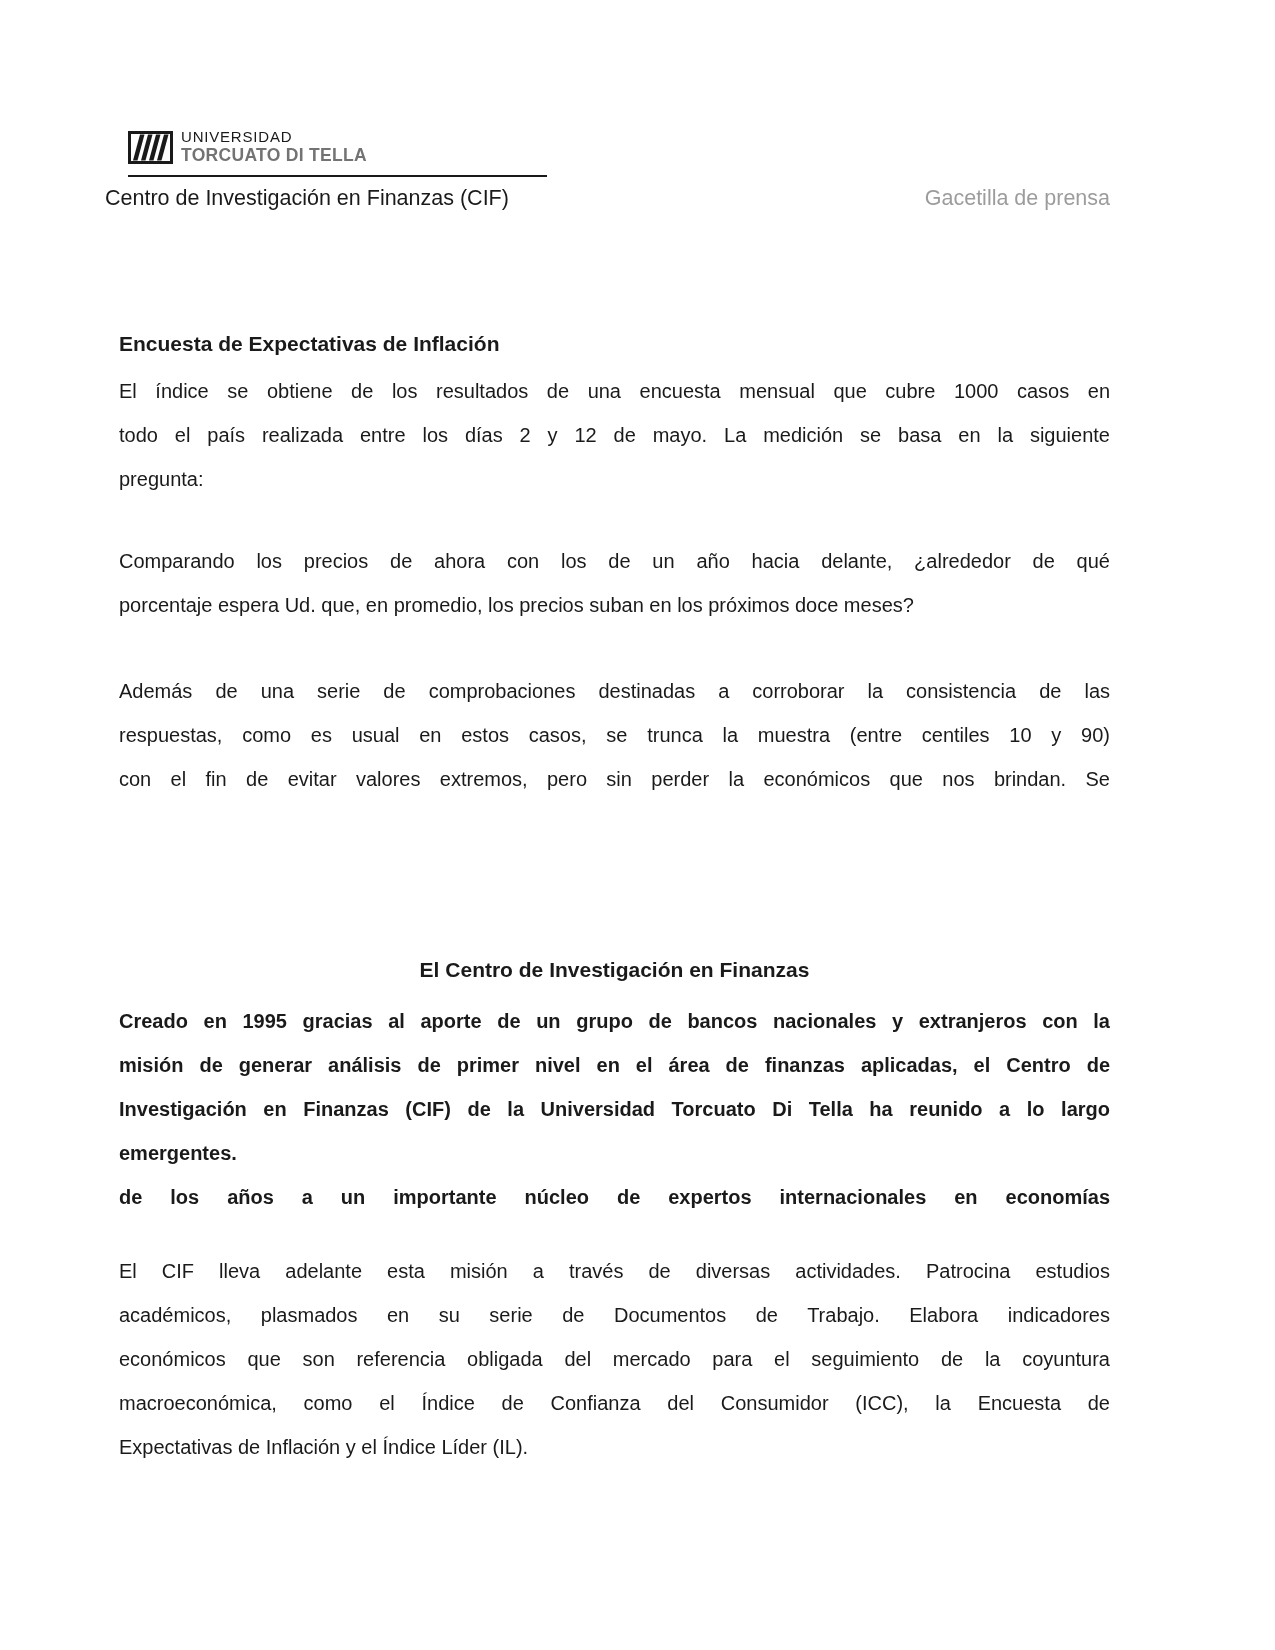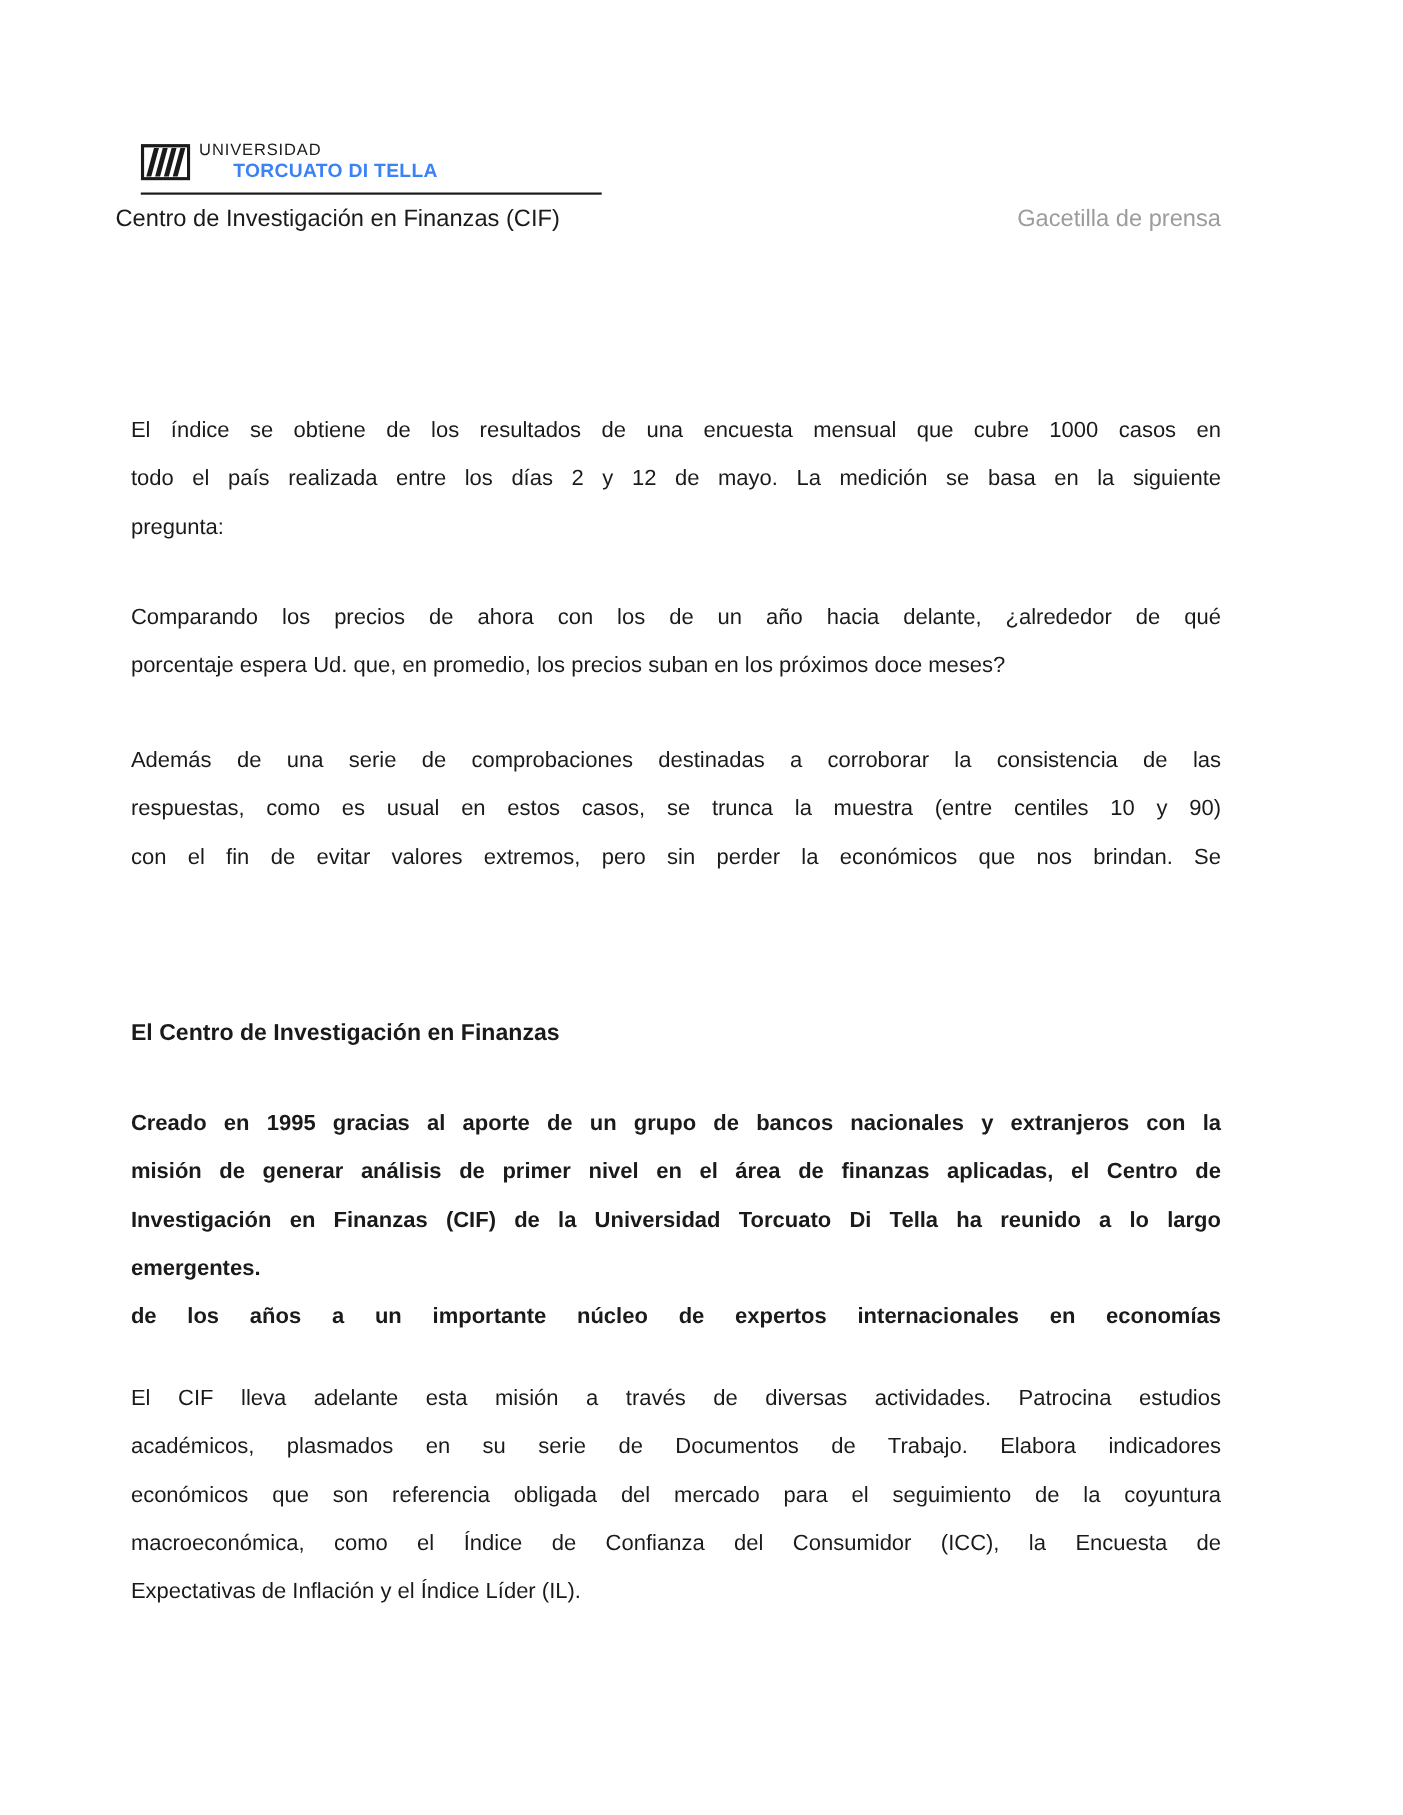--- a/index.html
+++ b/index.html
@@ -36,22 +36,21 @@
     font-size: 15px;
     letter-spacing: 0.8px;
     font-weight: 400;
     color: #1a1a1a;
   }
   .wordmark-line2 {
     margin-top: 3px;
     font-size: 17.5px;
     font-weight: 700;
     letter-spacing: 0.3px;
-    color: #3b82f6;
-    margin-left: 31px;
+    color: #737373;
   }
   .header-rule {
     position: absolute;
     left: 128px;
     top: 175px;
     width: 419px;
     height: 2px;
     background: #1a1a1a;
   }
   .dept-title {
@@ -91,21 +90,21 @@
     text-align-last: justify;
   }
   .jline.last {
     text-align-last: left;
   }
 
   .b-h1 { top: 308px; }
   .b-p1 { top: 369px; }
   .b-p2 { top: 539px; }
   .b-p3 { top: 669px; }
-  .b-h2 { top: 900px; }
+  .b-h2 { top: 931px; text-align: center; }
   .b-p4 { top: 999px; font-weight: bold; }
   .b-p5 { top: 1249px; }
 </style>
 </head>
 <body>
 
 <div class="page">
 
   <svg class="logo-mark" viewBox="0 0 45 33" xmlns="http://www.w3.org/2000/svg" aria-hidden="true">
     <rect x="1.5" y="1.5" width="42" height="30" fill="#ffffff" stroke="#1a1a1a" stroke-width="3"></rect>
@@ -119,20 +118,21 @@
     <div class="wordmark-line1">UNIVERSIDAD</div>
     <div class="wordmark-line2">TORCUATO DI TELLA</div>
   </div>
 
   <div class="header-rule"></div>
 
   <div class="dept-title">Centro de Investigación en Finanzas (CIF)</div>
 
   <div class="press-label">Gacetilla de prensa</div>
 
+  <h1 class="block heading b-h1">Encuesta de Expectativas de Inflación</h1>
 
   <div class="block b-p1">
       <div class="jline">El índice se obtiene de los resultados de una encuesta mensual que cubre 1000 casos en</div>
       <div class="jline">todo el país realizada entre los días 2 y 12 de mayo. La medición se basa en la siguiente</div>
       <div class="jline last">pregunta:</div>
     </div>
 
   <div class="block b-p2">
       <div class="jline">Comparando los precios de ahora con los de un año hacia delante, ¿alrededor de qué</div>
       <div class="jline last">porcentaje espera Ud. que, en promedio, los precios suban en los próximos doce meses?</div>

